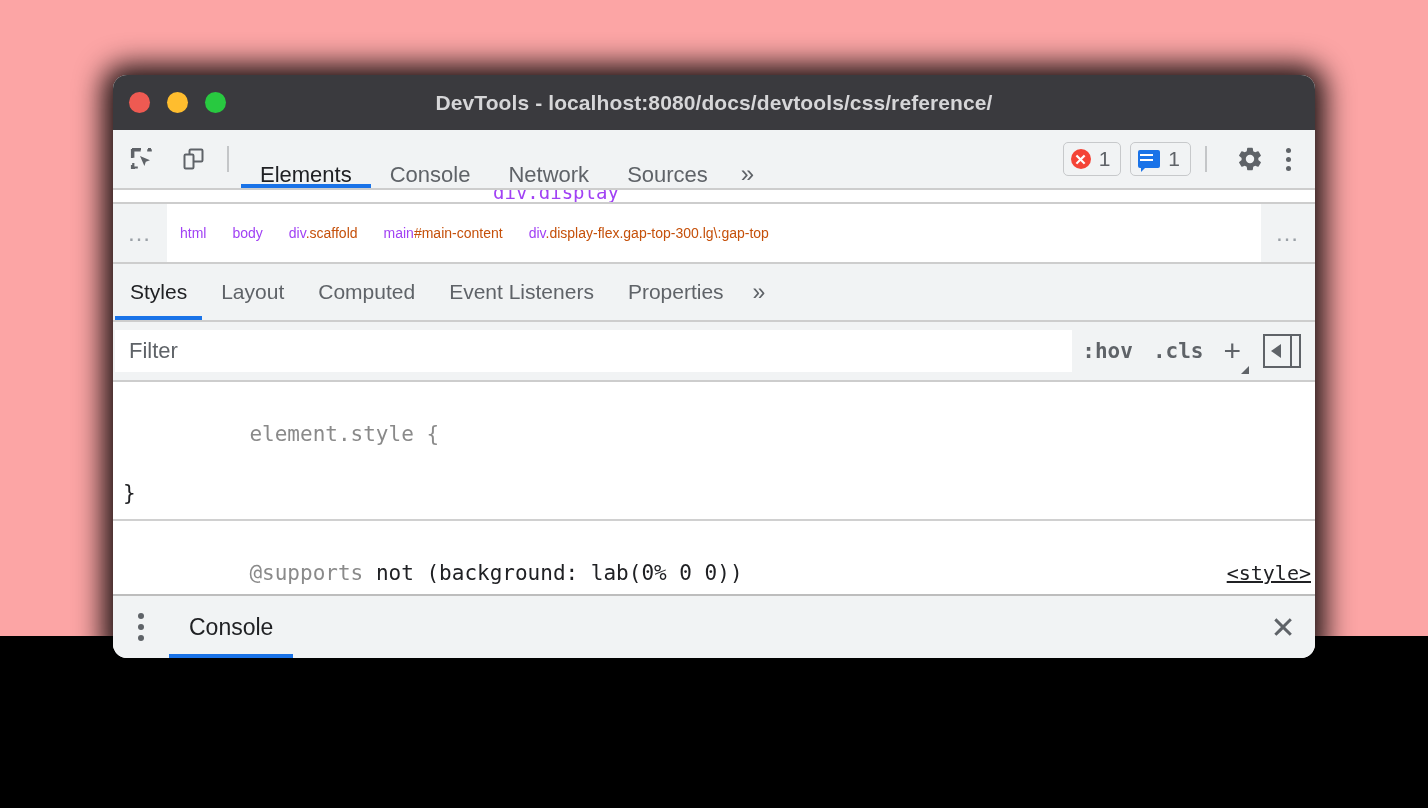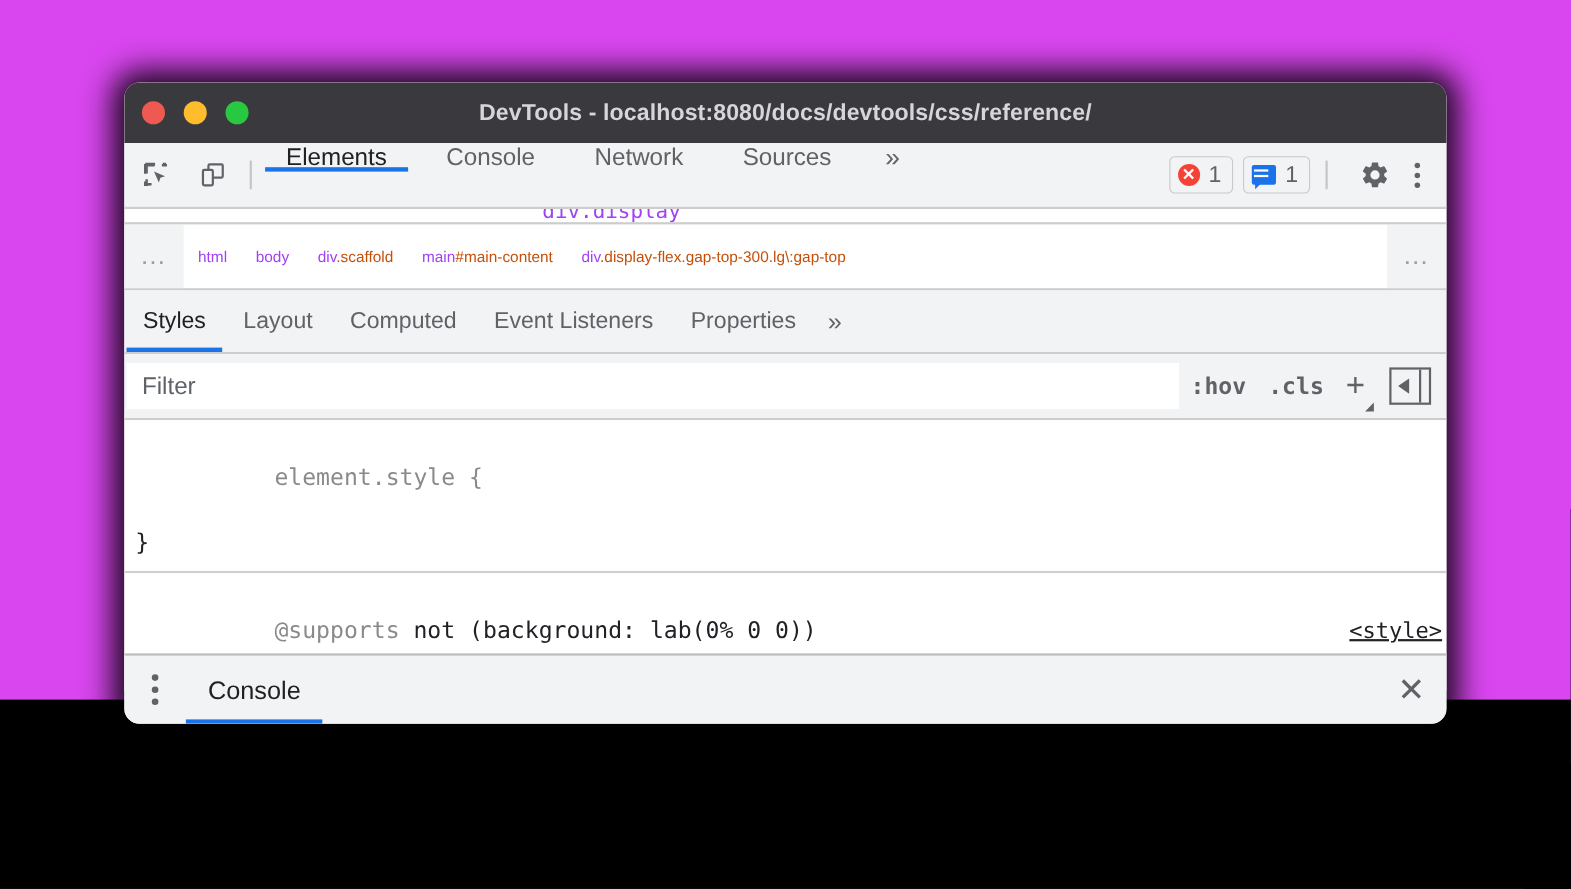--- a/index.html
+++ b/index.html
@@ -11,21 +11,21 @@
     overflow: hidden;
   }
   body {
     font-family: "Liberation Sans", sans-serif;
   }
 
   .screen {
     position: relative;
     width: 1428px;
     height: 636px;
-    background: #d946ef;
+    background: #fca5a5;
   }
 
   .window {
     position: absolute;
     left: 113px;
     top: 75px;
     width: 1202px;
     height: 583px;
     border-radius: 14px;
     background: #ffffff;
@@ -88,23 +88,22 @@
     margin-left: 6px;
   }
   .tb-divider {
     width: 2px;
     height: 26px;
     background: #c4c6c8;
     margin: 0 12px 0 10px;
   }
   .panel-tabs {
     display: flex;
-    align-items: flex-start;
+    align-items: flex-end;
     height: 100%;
-    gap: 16px;
   }
   .ptab {
     display: flex;
     align-items: center;
     padding: 0 19px;
     font-size: 22px;
     color: #5f6368;
     position: relative;
   }
   .ptab.active {

